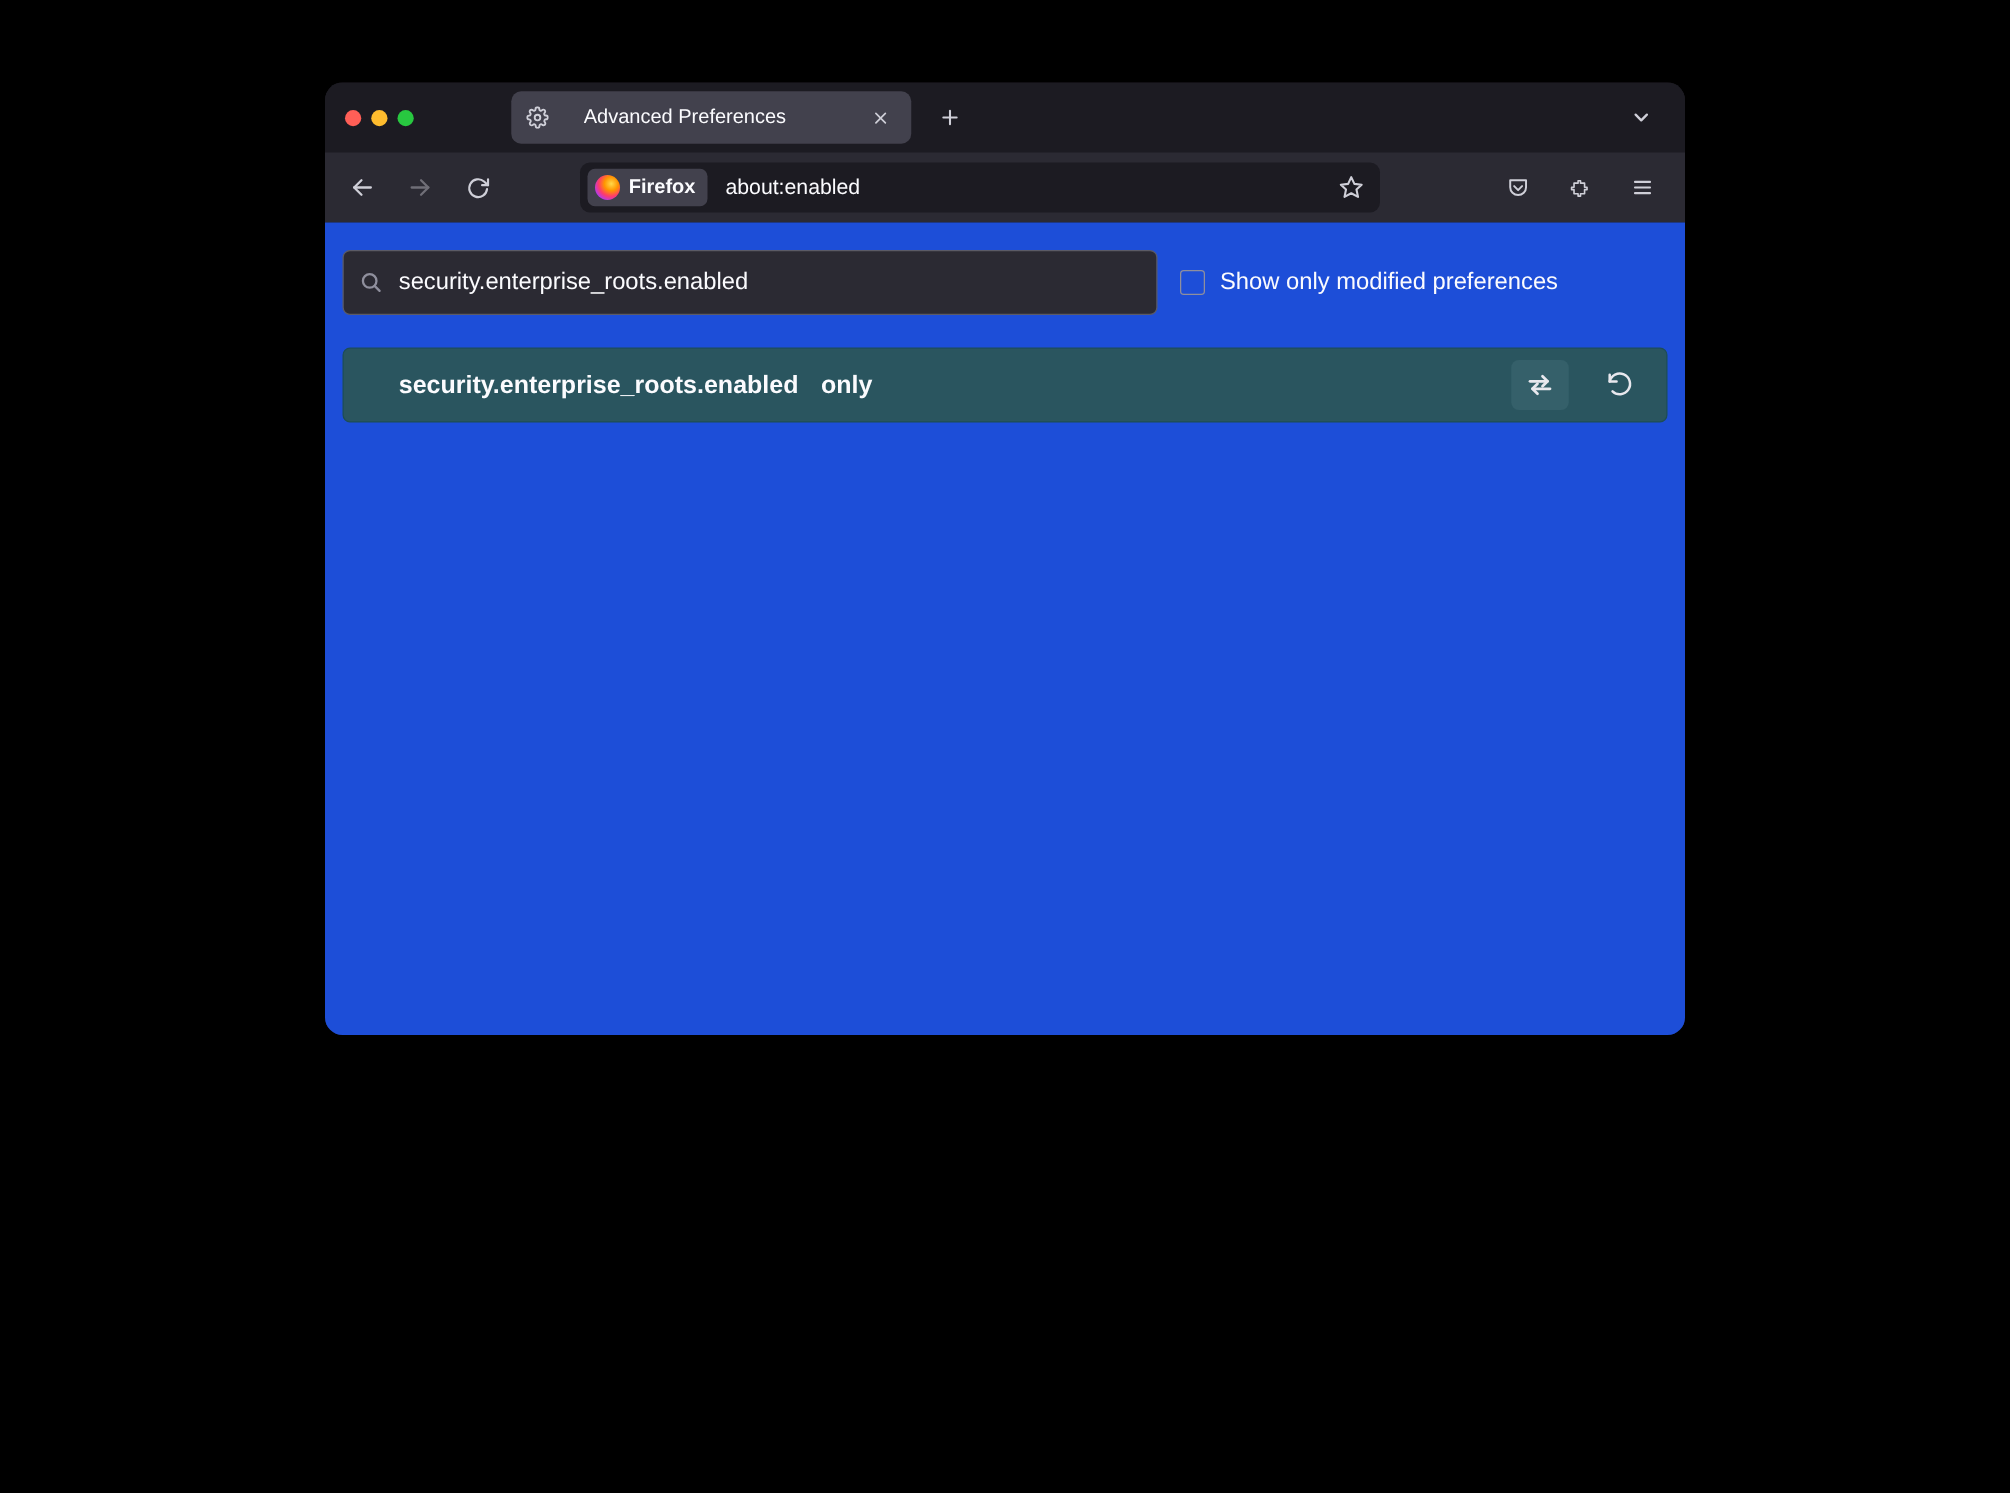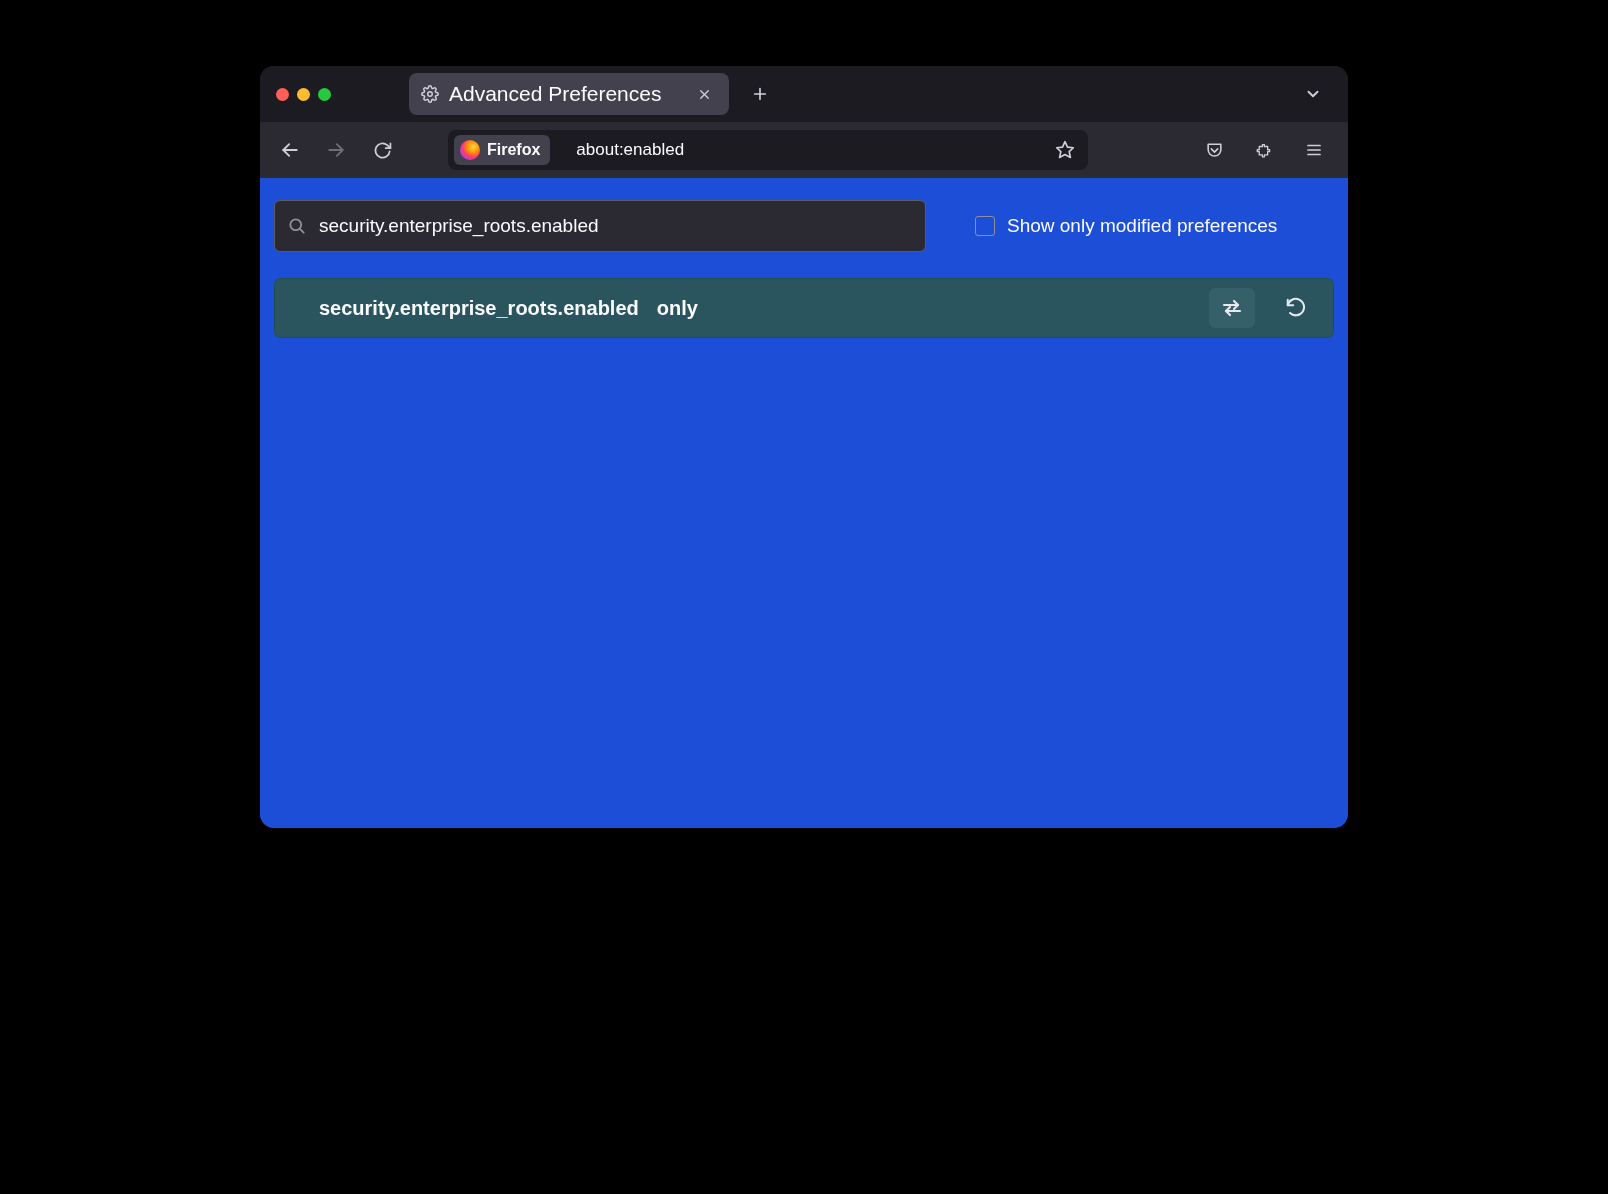--- a/index.html
+++ b/index.html
@@ -49,23 +49,23 @@
     height: 100%;
     padding-left: 52px;
   }
   .tab {
     background: #42414d;
     height: 42px;
     border-radius: 8px;
     display: flex;
     align-items: center;
     padding: 0 12px;
-    gap: 10px;
-    color: #fbfbfe;
-    font-size: 21px;
+    gap: 28px;
+    color: #fbfbfe;
+    font-size: 16px;
     min-width: 320px;
   }
   .tab .title { flex: 1; white-space: nowrap; overflow: hidden; }
   .icon-btn {
     width: 34px; height: 34px;
     display: flex; align-items: center; justify-content: center;
     color: #cfcfd8; border-radius: 6px;
   }
   .tab-close { width: 26px; height: 26px; }
   .newtab { margin-left: 14px; }
@@ -86,22 +86,22 @@
   .urlbar {
     flex: 0 0 640px;
     height: 40px;
     background: #1c1b22;
     border-radius: 8px;
     display: flex;
     align-items: center;
     padding: 0 6px 0 6px;
     color: #fbfbfe;
     font-size: 17px;
-    gap: 16px;
-    margin-left: 8px;
+    gap: 4px;
+    margin-left: 24px;
   }
   .identity-chip {
     background: #42414d;
     height: 30px;
     border-radius: 6px;
     display: flex;
     align-items: center;
     padding: 0 10px 0 6px;
     gap: 7px;
     font-weight: 600;
@@ -145,21 +145,21 @@
   .search-box svg { color: #8f8f9d; flex-shrink: 0; }
   .search-input {
     flex: 1;
     background: transparent;
     border: none;
     outline: none;
     color: #fbfbfe;
     font-size: 19px;
     font-family: inherit;
   }
-  .checkbox-row { display: flex; align-items: center; gap: 12px; font-size: 19px; color: #fbfbfe; margin-left: 31px;}
+  .checkbox-row { display: flex; align-items: center; gap: 12px; font-size: 19px; color: #fbfbfe;}
   .checkbox {
     width: 20px; height: 20px; border: 1.5px solid #8f8f9d; border-radius: 3px; background: transparent;
   }
   .pref-row {
     border: 1px solid #1e4d54;
     background: #2a555f;
     border-radius: 6px;
     height: 60px;
     display: flex;
     align-items: center;

